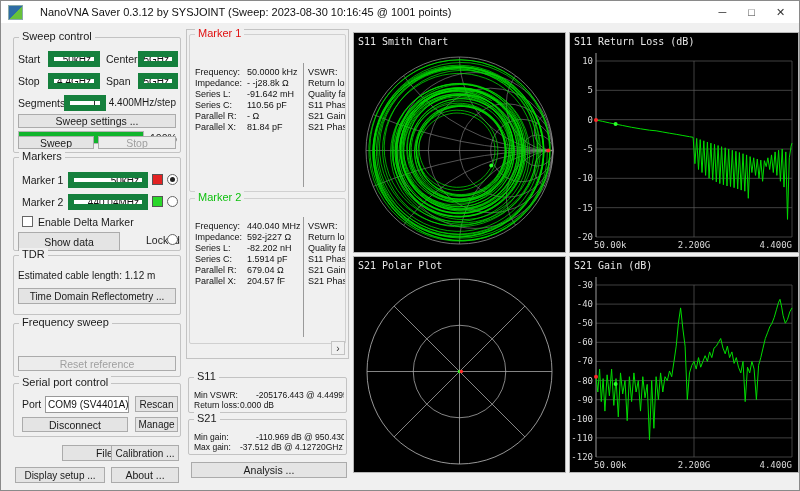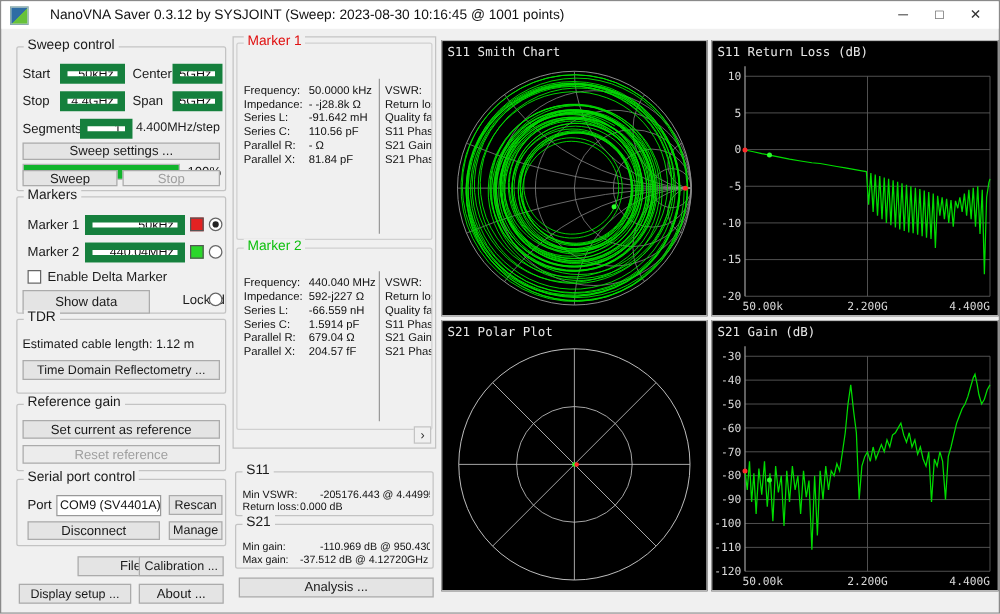--- a/index.html
+++ b/index.html
@@ -91,22 +91,21 @@
     <div class="radio" style="left:153px;top:76px;"></div>
   </div>
 
   <div class="group" style="left:12px;top:254px;width:168px;height:60px;">
     <div class="gtitle">TDR</div>
     <div class="lbl" style="left:4px;top:14px;font-size:10px;">Estimated cable length: 1.12 m</div>
     <div class="btn" style="left:4px;top:32px;right:4px;height:16px;font-size:10px;">Time Domain Reflectometry ...</div>
   </div>
 
   <div class="group" style="left:12px;top:322px;width:168px;height:54px;">
-    <div class="gtitle">Reference gain</div>
-    <div class="btn" style="left:4px;top:12px;right:4px;height:15px;">Set current as reference</div>
+    <div class="gtitle">Frequency sweep</div>
     <div class="btn disabled" style="left:4px;top:32px;right:4px;height:15px;">Reset reference</div>
   </div>
 
   <div class="group" style="left:12px;top:382px;width:168px;height:54px;">
     <div class="gtitle">Serial port control</div>
     <div class="lbl" style="left:8px;top:14px;">Port</div>
     <div class="combo" style="left:31px;top:12px;width:84px;">
       <span>COM9 (SV4401A)</span>
 
     </div>
@@ -162,21 +161,21 @@
       <div class="mrow" style="left:5px;top:22px;width:106px;">
           <span class="ml">Frequency:</span>
           <span>440.040 MHz</span>
         </div>
       <div class="mrow" style="left:5px;top:33px;width:106px;">
           <span class="ml">Impedance:</span>
           <span>592-j227 Ω</span>
         </div>
       <div class="mrow" style="left:5px;top:44px;width:106px;">
           <span class="ml">Series L:</span>
-          <span>-66.559 nH</span>
+          <span>-82.202 nH</span>
         </div>
       <div class="mrow" style="left:5px;top:55px;width:106px;">
           <span class="ml">Series C:</span>
           <span>1.5914 pF</span>
         </div>
       <div class="mrow" style="left:5px;top:66px;width:106px;">
           <span class="ml">Parallel R:</span>
           <span>679.04 Ω</span>
         </div>
       <div class="mrow" style="left:5px;top:77px;width:106px;">

